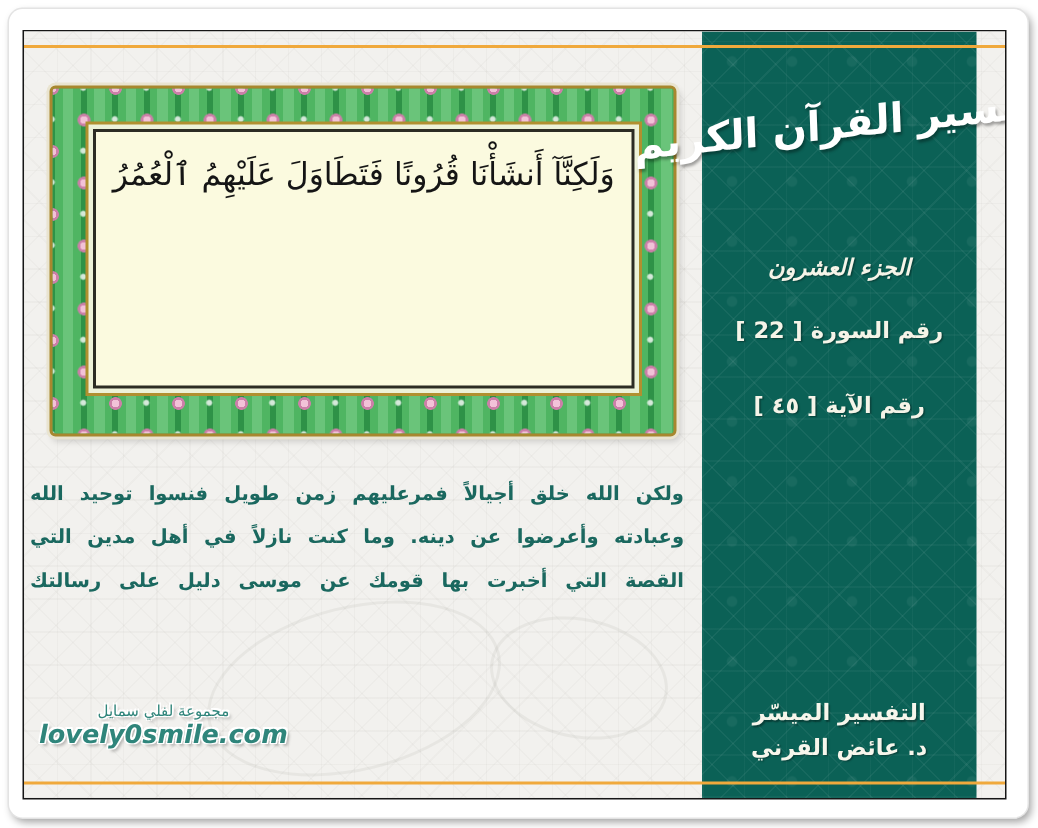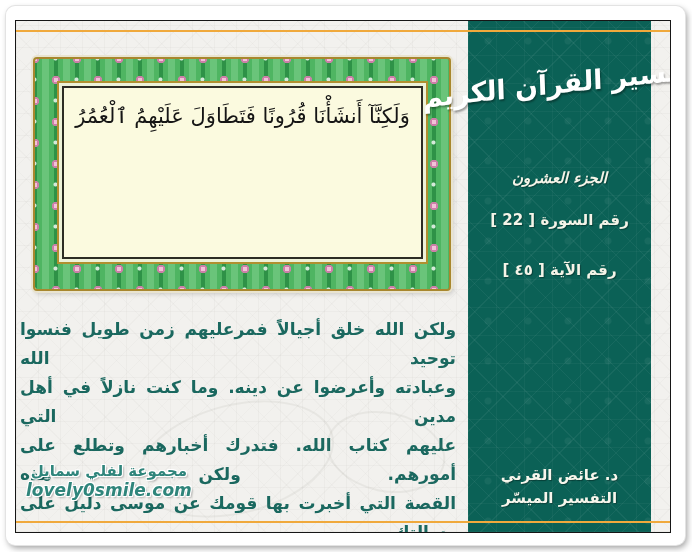--- a/index.html
+++ b/index.html
@@ -69,29 +69,29 @@
 
   .verse-panel { position:absolute; inset:27px 26px 30px 27px; background:#fbfadf;
                  border:2px solid #2c2c24;
                  box-shadow:0 0 0 3px #edf2d8, 0 0 0 5px #b09030;
                  padding-top:2px; }
 
   .verse-line { direction:rtl; text-align:center; color:#151515;
                 font-size:21px; line-height:52px; white-space:nowrap; }
 
   .tafsir { position:absolute; left:4px; right:12px; top:294px; direction:rtl;
-            color:#1a685f; font-weight:bold; font-size:17px; line-height:29px; }
+            color:#1a685f; font-weight:bold; font-size:13px; line-height:29px; }
   .tafsir-line { text-align:justify; text-align-last:justify; }
 
   .watermark { position:absolute; border:2px solid rgba(140,138,125,.10); border-radius:50%; }
   .wm1 { left:120px; bottom:18px; width:200px; height:110px; transform:rotate(-14deg); }
   .wm2 { left:310px; bottom:40px; width:120px; height:80px; transform:rotate(12deg); }
 
   .brand { position:absolute; left:10px; bottom:32px; text-align:center; z-index:3; }
-  .brand-ar { direction:rtl; color:#2f857b; font-weight:bold; font-size:15px;
+  .brand-ar { direction:rtl; color:#2f857b; font-weight:normal; font-size:10px;
               text-shadow:-1px -1px 0 #fff, 1px -1px 0 #fff, -1px 1px 0 #fff,
                           1px 1px 0 #fff, 2px 2px 2px rgba(0,0,0,.25); }
   .brand-url { color:#2f857b; font-weight:bold; font-style:italic; font-size:17px;
                text-shadow:-1px -1px 0 #fff, 1px -1px 0 #fff, -1px 1px 0 #fff,
                            1px 1px 0 #fff, 2px 2px 2px rgba(0,0,0,.25); }
 </style>
 </head>
 <body>
 
 <div class="card">
@@ -105,21 +105,20 @@
 
         <div class="verse-frame">
           <div class="verse-panel">
             <div class="verse-line">وَلَكِنَّآ أَنشَأْنَا قُرُونًا فَتَطَاوَلَ عَلَيْهِمُ ٱلْعُمُرُ</div>
           </div>
         </div>
 
         <div class="tafsir">
           <div class="tafsir-line">ولكن الله خلق أجيالاً فمرعليهم زمن طويل فنسوا توحيد الله</div>
           <div class="tafsir-line">وعبادته وأعرضوا عن دينه. وما كنت نازلاً في أهل مدين التي</div>
-          <div class="tafsir-line">عليهم كتاب الله. فتدرك أخبارهم وتطلع على أمورهم. ولكن هذه</div>
           <div class="tafsir-line">القصة التي أخبرت بها قومك عن موسى دليل على رسالتك</div>
 
         </div>
 
         <div class="watermark wm1"></div>
         <div class="watermark wm2"></div>
 
         <div class="brand">
           <div class="brand-ar">مجموعة لفلي سمايل</div>
           <div class="brand-url">lovely0smile.com</div>
@@ -127,20 +126,20 @@
       </div>
 
       <div class="sidebar">
         <div class="app-title">تفسير القرآن الكريم</div>
 
         <div class="side-item juz">الجزء العشرون</div>
         <div class="side-item surah-num">رقم السورة [ 22 ]</div>
         <div class="side-item ayah-num">رقم الآية [ ٤٥ ]</div>
 
         <div class="side-footer">
+          <div>التفسير الميسّر</div>
           <div>د. عائض القرني</div>
-          <div>التفسير الميسّر</div>
         </div>
       </div>
 
     </div>
   </div>
 </div>
 
 </body></html>

